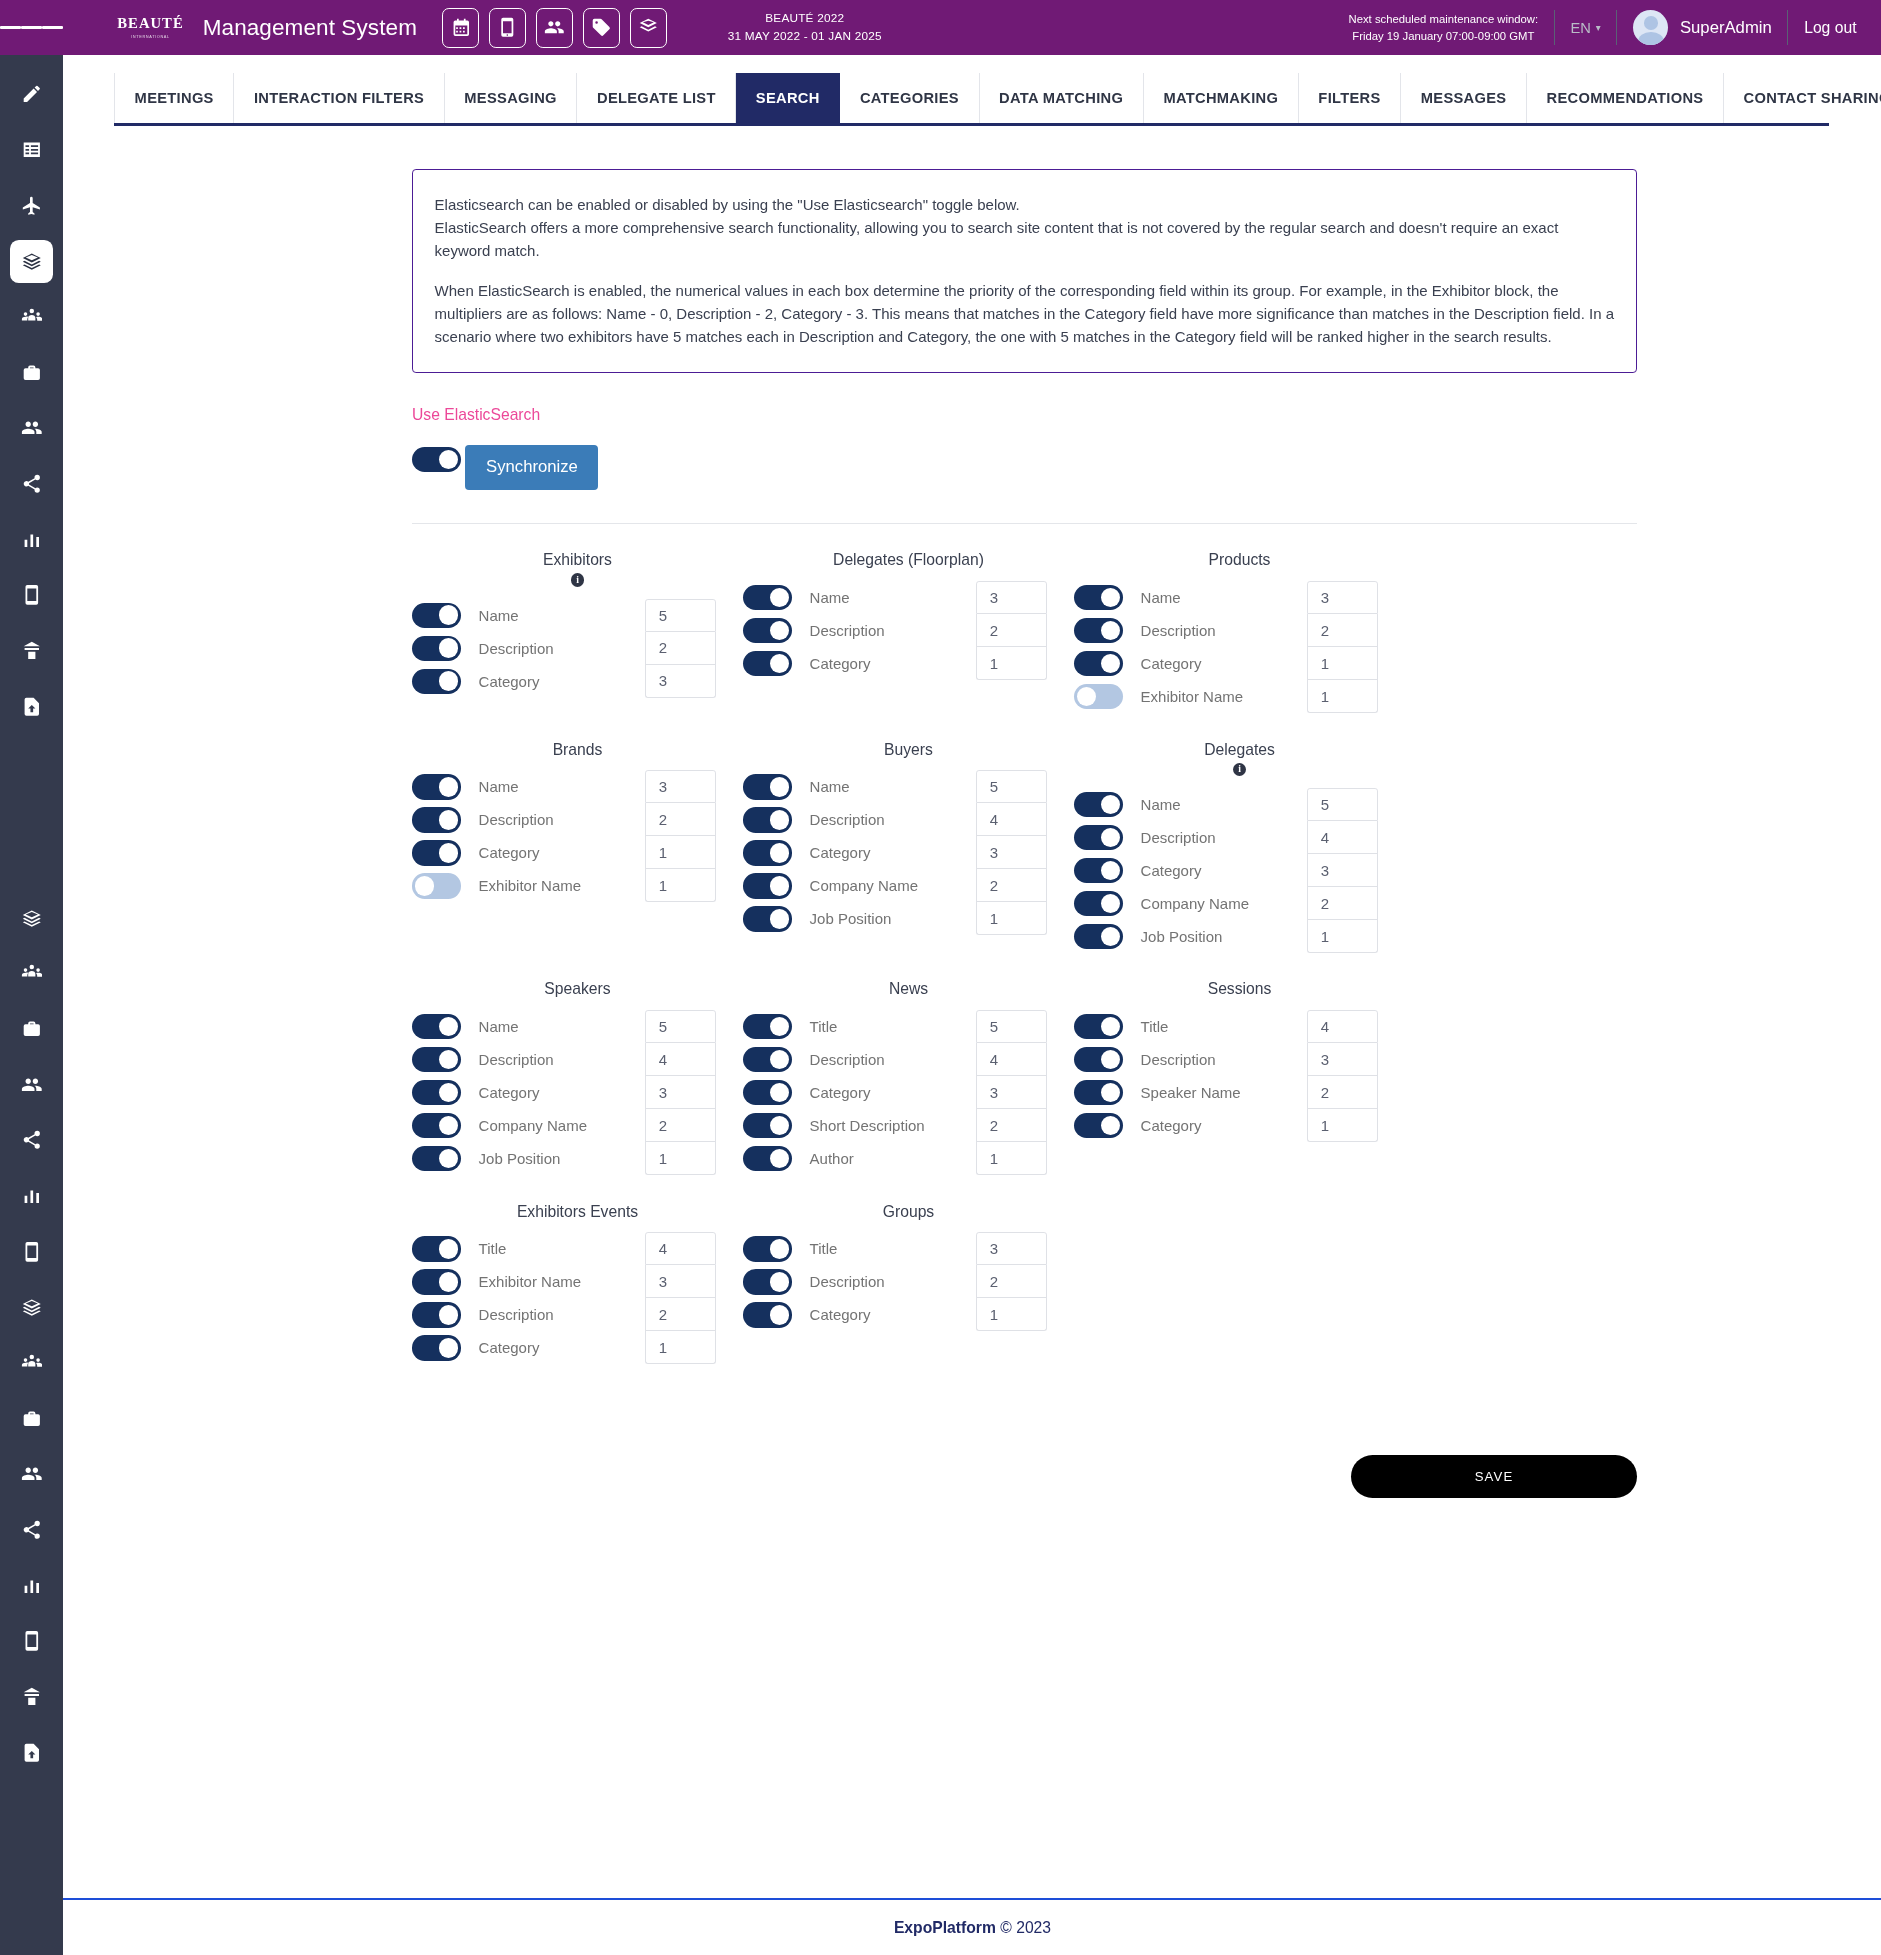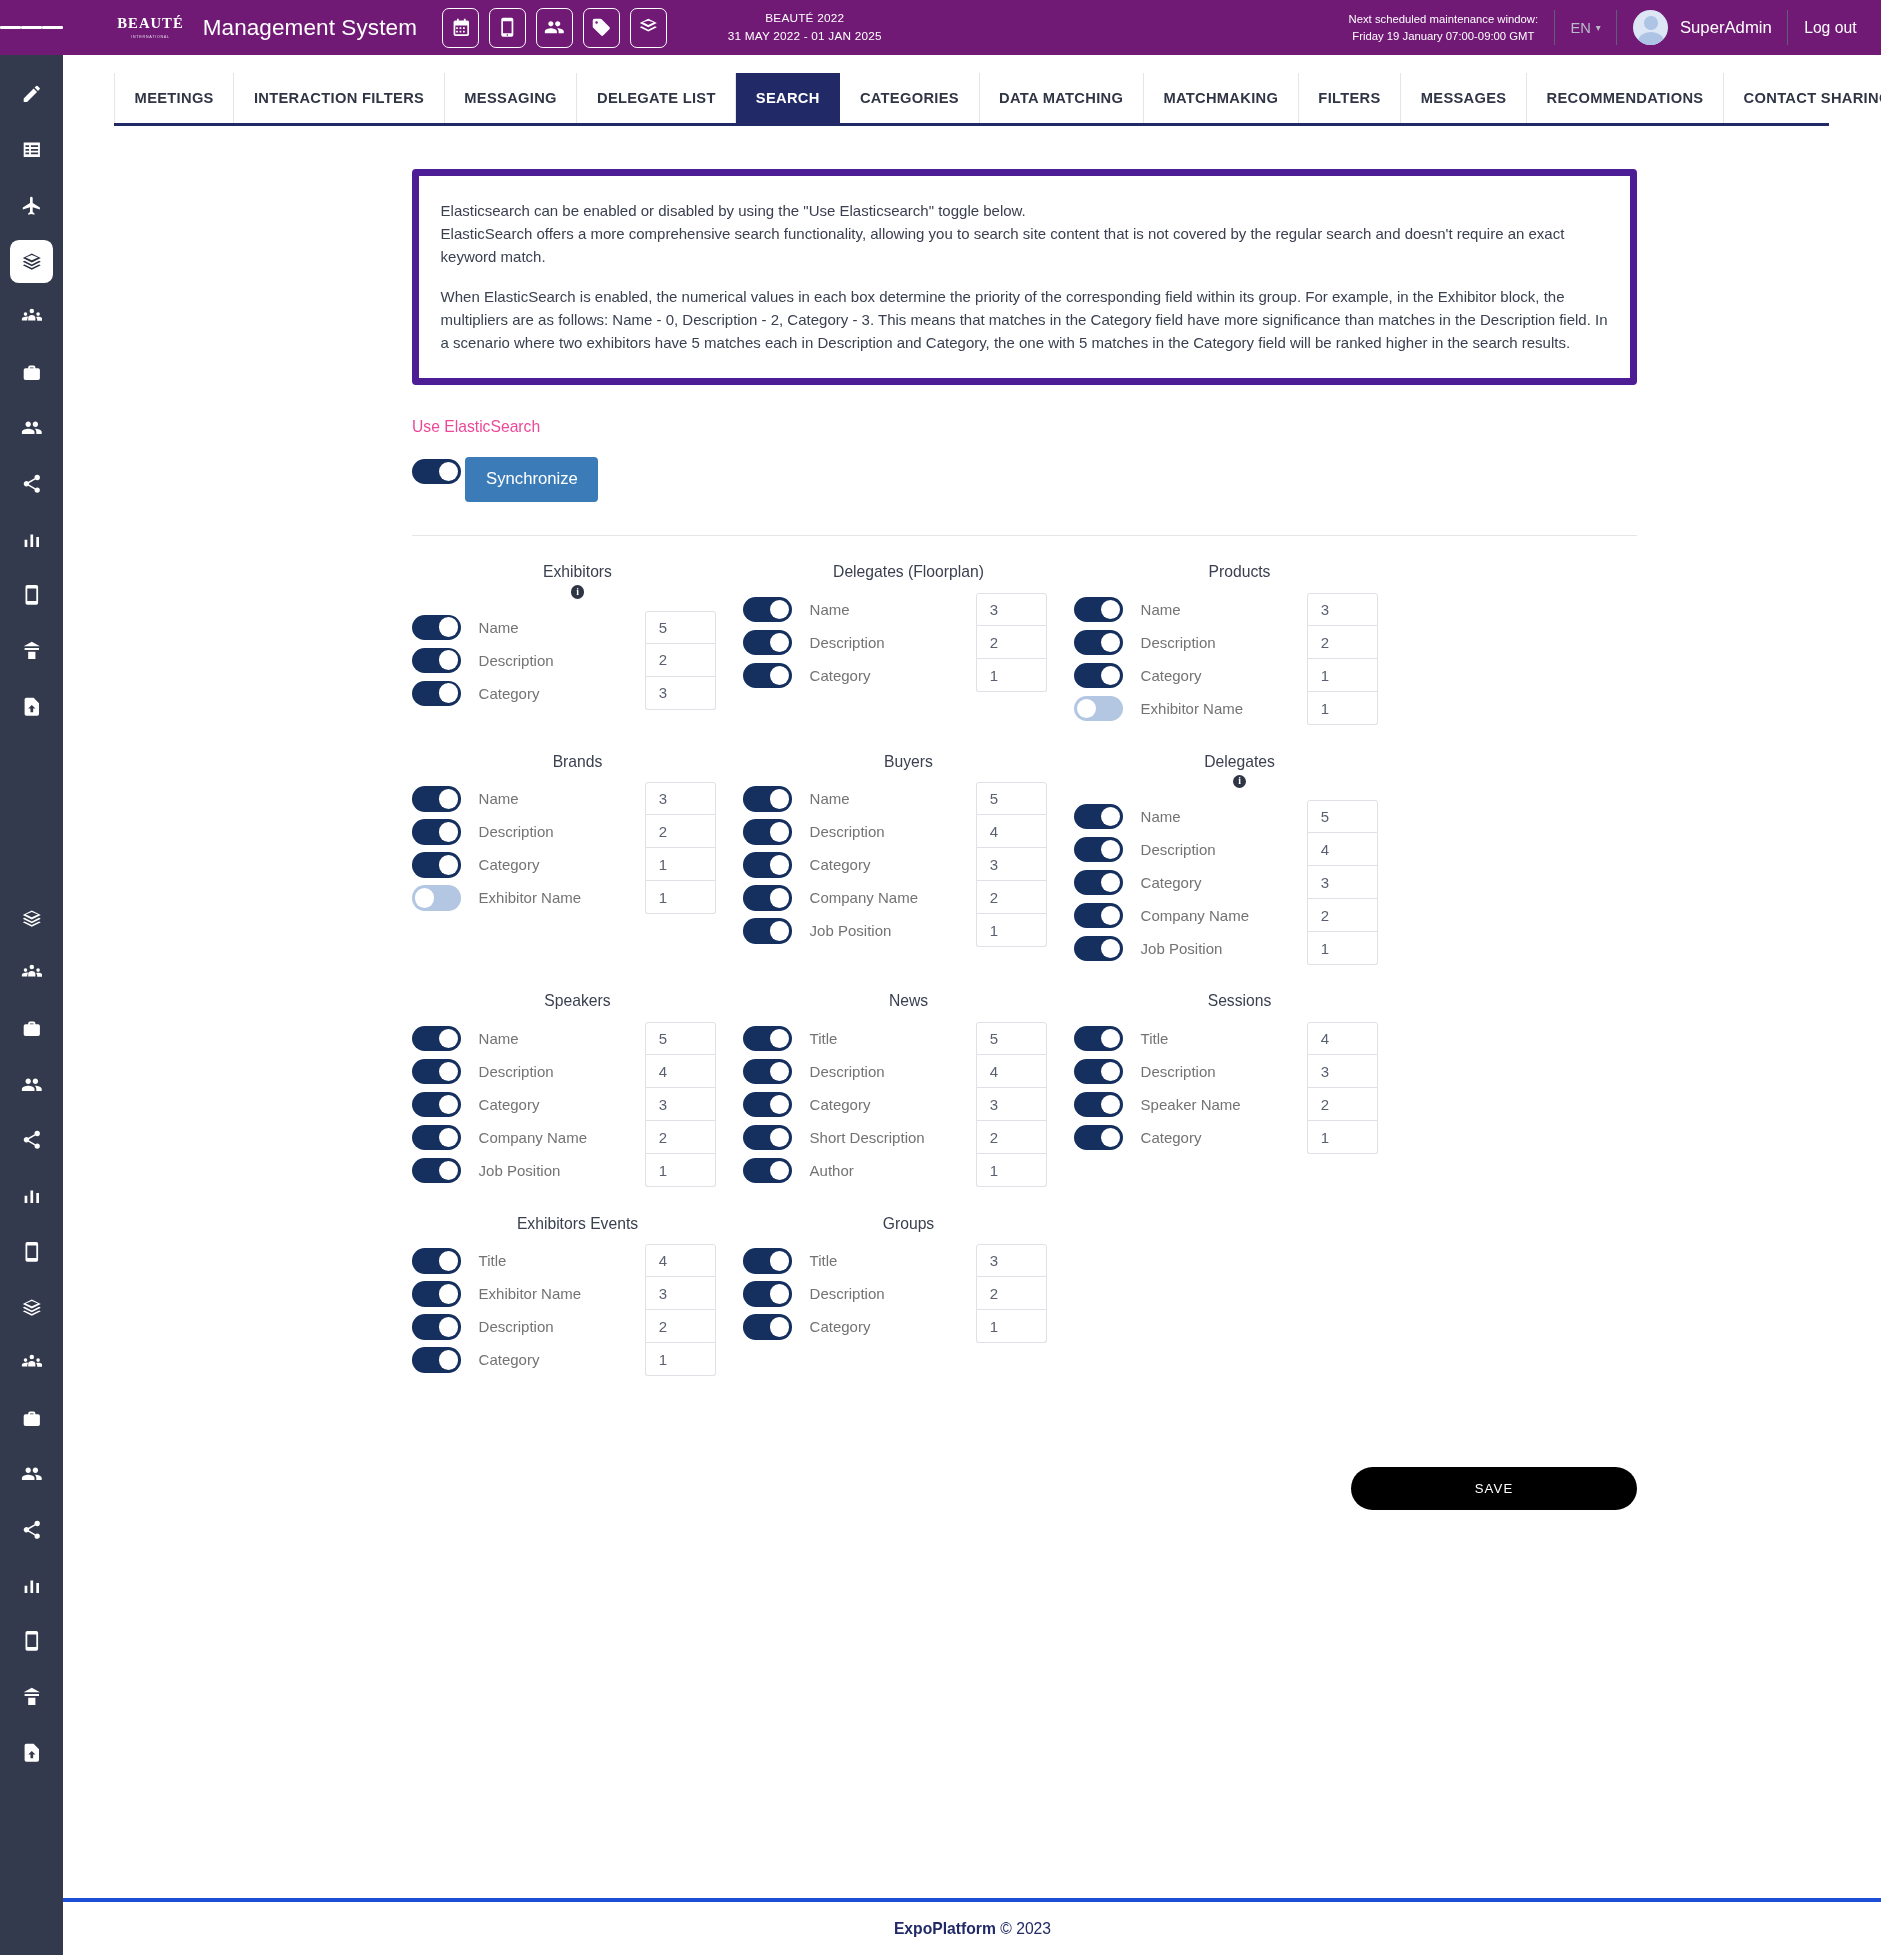--- a/index.html
+++ b/index.html
@@ -77,21 +77,21 @@
   .tab:first-child { border-left: 1px solid #e3e5ea; }
   .tab.active { background: #212a66; color: #ffffff; border-right-color: #212a66; }
   .tabbar::after {
     content: ""; position: absolute; left: 0; right: 0; bottom: -3.9px; height: 3.9px; background: transparent;
   }
   .tabbar .spacer { flex: 1; border-right: none; border-bottom: none; }
 
   .content { width: 1225px; margin: 43px 0 0 349px; }
 
   .infobox {
-    border: 7px solid #4c1d95; border-radius: 3.9px; padding: 24.5px 21.6px 23.5px 21.6px;
+    border: 1px solid #4c1d95; border-radius: 3.9px; padding: 24.5px 21.6px 23.5px 21.6px;
     color: #3a4050; font-size: 15px; line-height: 1.52;
   }
   .infobox p { margin-bottom: 17.6px; }
   .infobox p:last-child { margin-bottom: 0; }
 
   .toggle-label { margin-top: 33px; font-size: 15.7px; color: #ec4899; }
 
   
   .switch {
     width: 49px; height: 25.5px; border-radius: 12.7px; background: #15305e;
@@ -146,21 +146,21 @@
   .group.c3 .rowlabels { width: 233px; }
 
   .save-wrap { display: flex; justify-content: flex-end; margin-top: 63px; padding-right: 0px; }
   .save-btn {
     width: 286px; height: 43px; border-radius: 21.6px; background: #000000; color: #ffffff;
     border: none; font-size: 13.2px; letter-spacing: 1.1px; cursor: pointer; font-family: inherit;
   }
 
   .footer {
     position: absolute; left: 63px; right: 0; bottom: 0; height: 57px;
-    border-top: 4px solid #1d4ed8; display: flex; align-items: center; justify-content: center;
+    border-top: 2px solid #1d4ed8; display: flex; align-items: center; justify-content: center;
     background: #fff;
   }
   .footer span { font-size: 15.7px; color: #212a66; font-weight: 700; }
   .footer .cyr { font-weight: 400; }
 </style>
 </head>
 <body>
 
 <div class="topbar">
   <div class="hamburger">

